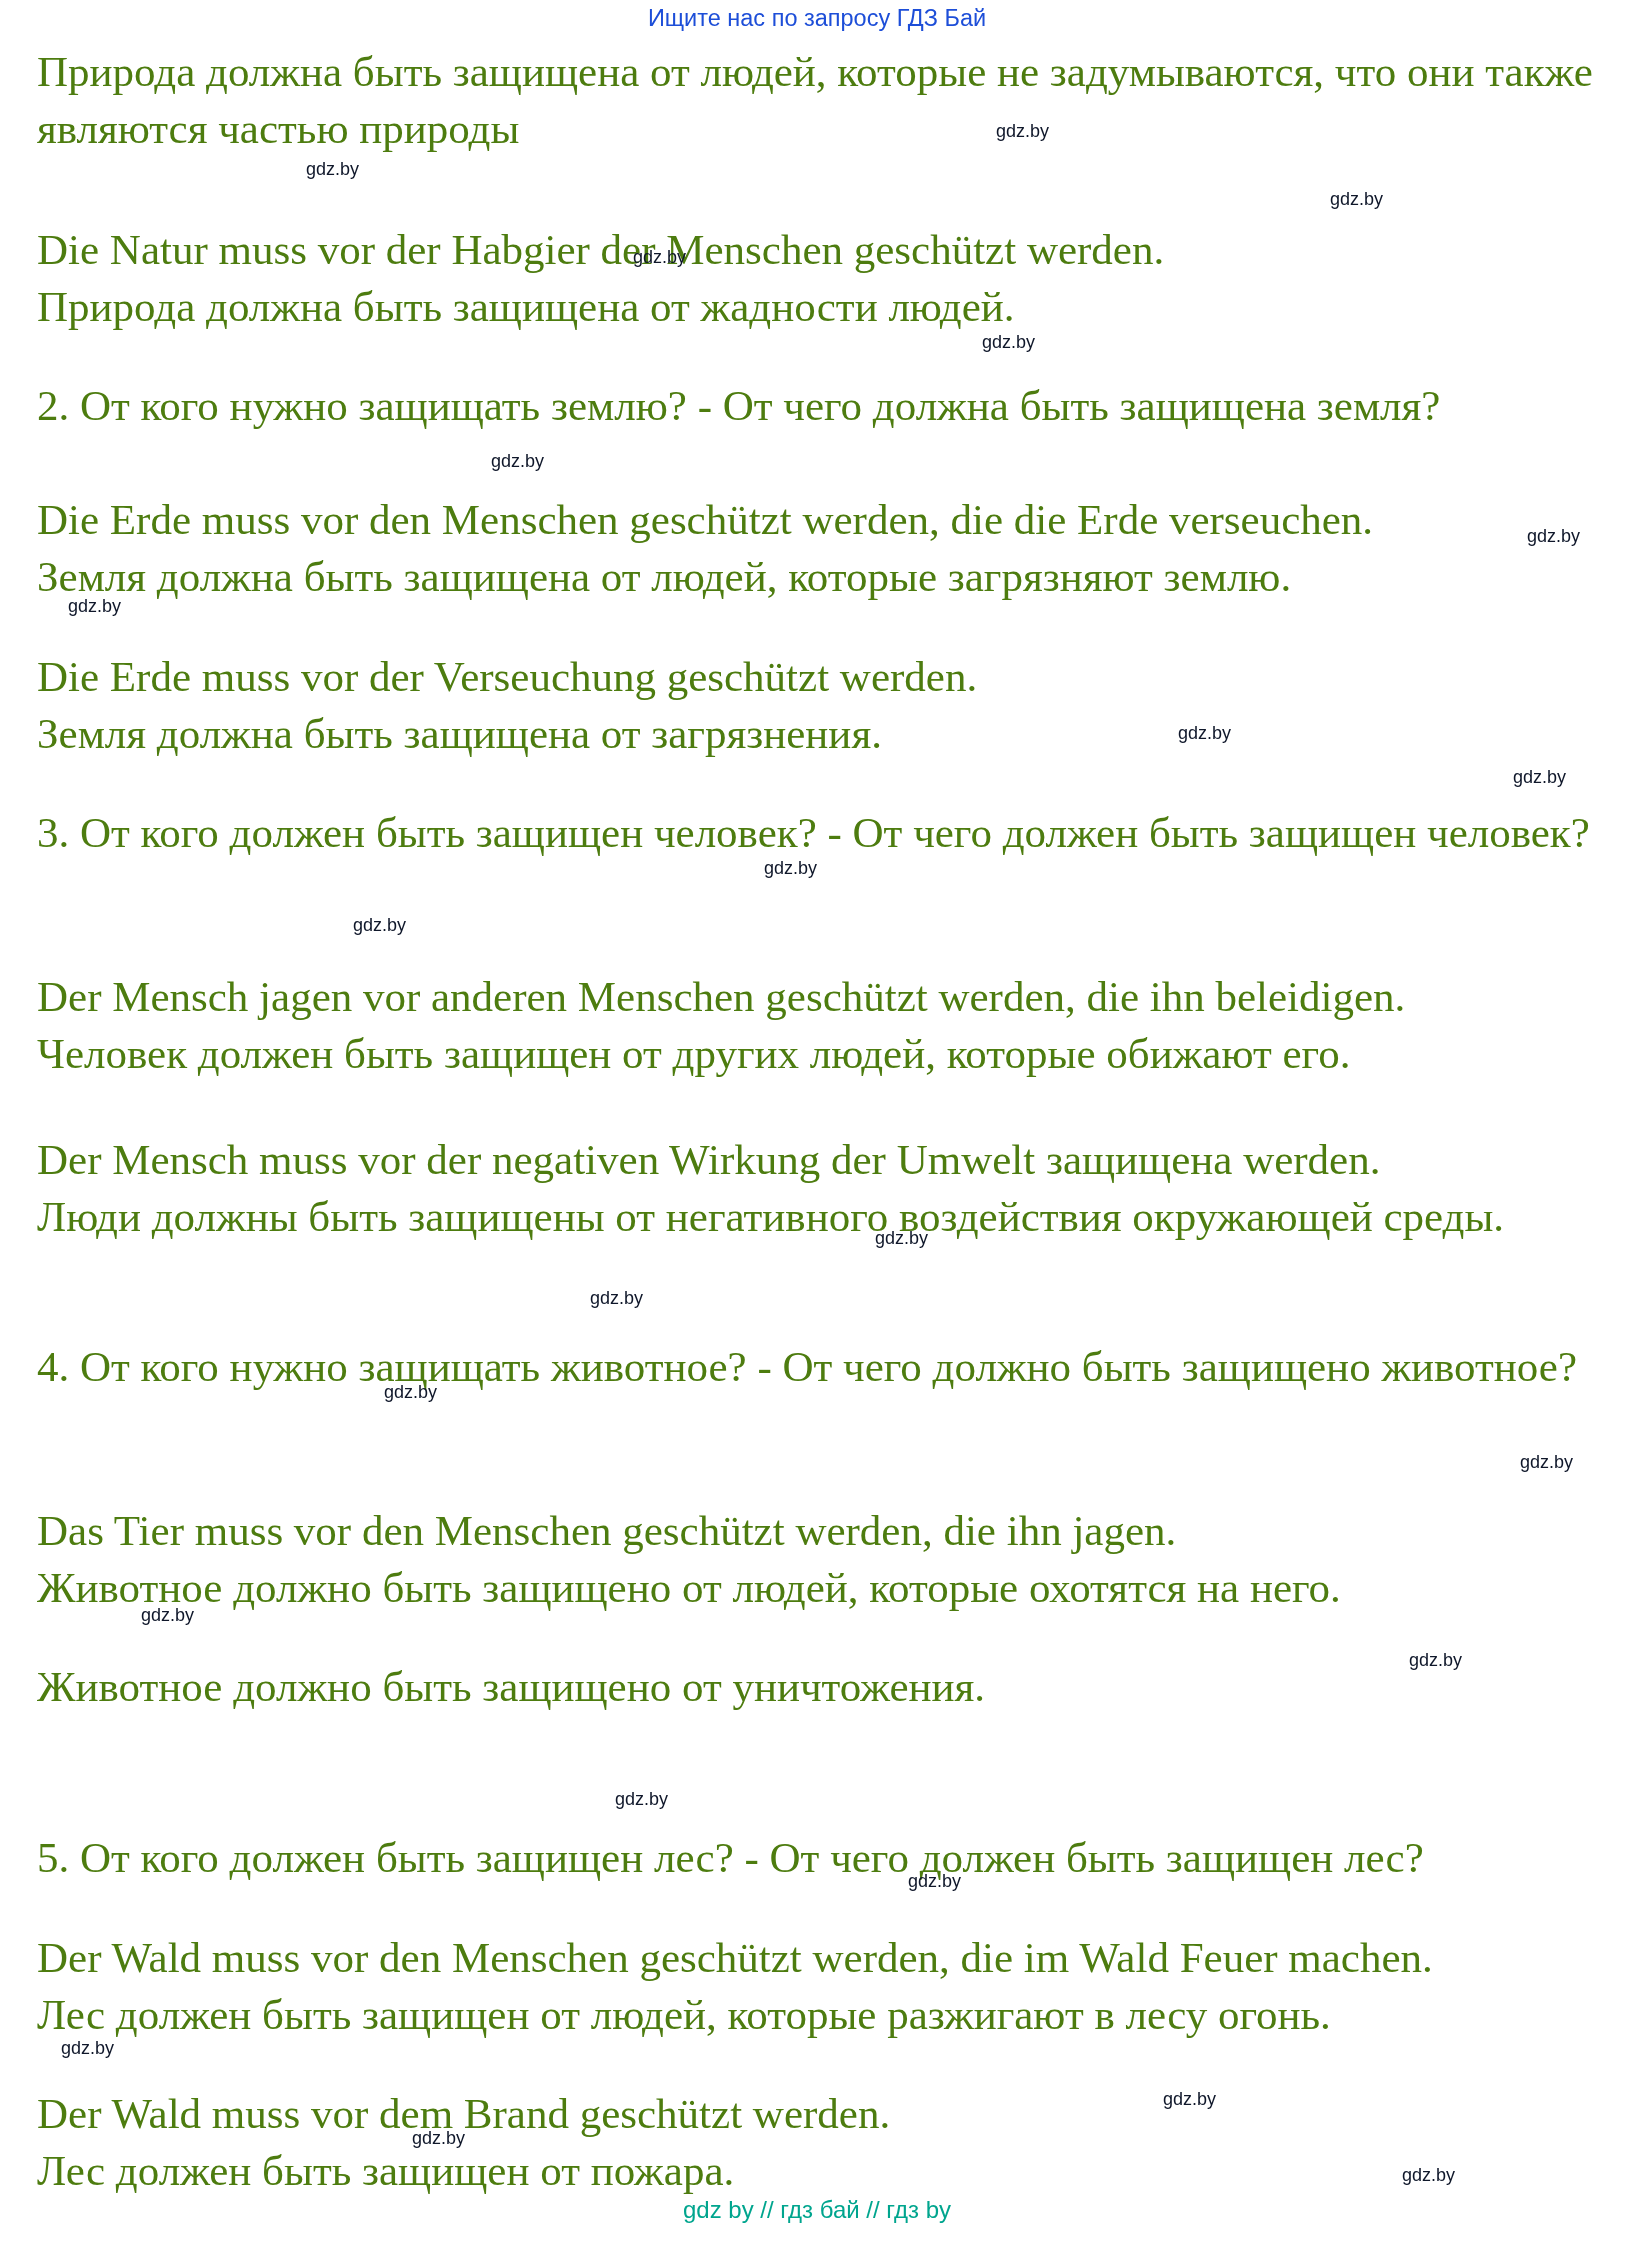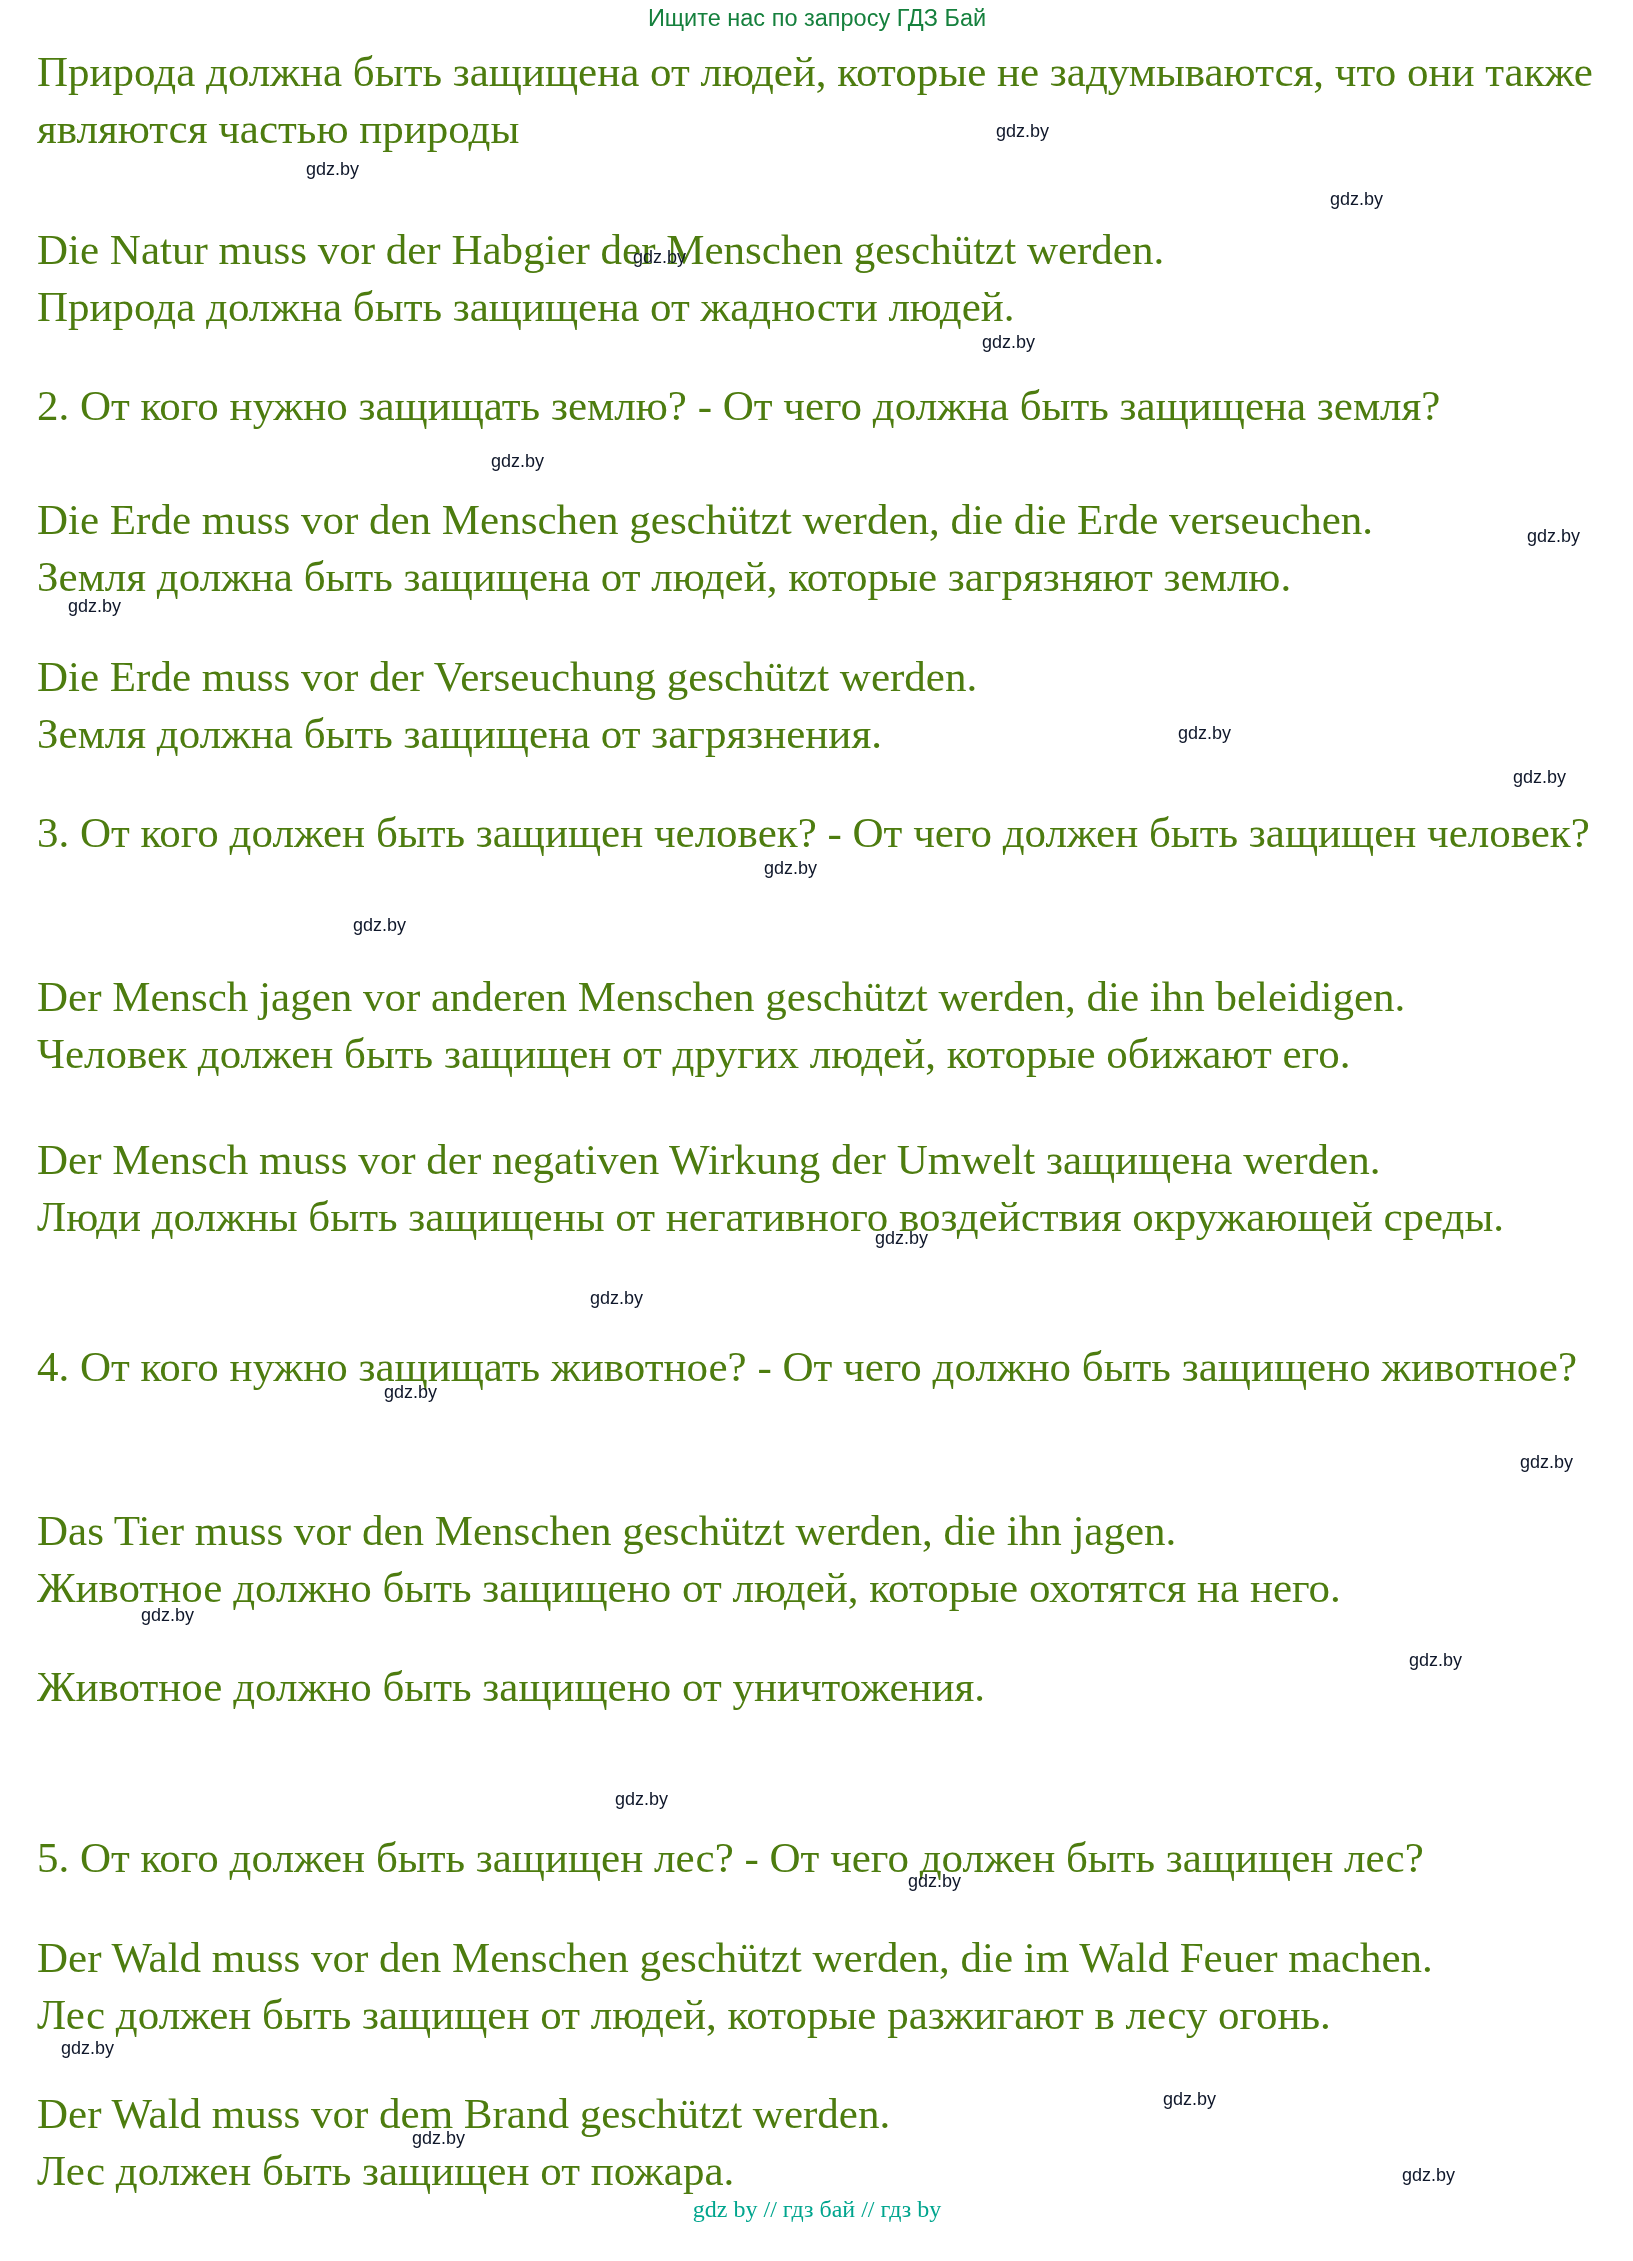--- a/index.html
+++ b/index.html
@@ -16,21 +16,21 @@
     color: #111111;
   }
   .promo {
     position: absolute;
     top: 4.9px;
     left: 0;
     width: 100%;
     text-align: center;
     font-family: "Liberation Sans", sans-serif;
     font-size: 23.5px;
-    color: #15803d;
+    color: #1d4ed8;
   }
   .para {
     position: absolute;
     left: 37px;
     width: 1565px;
     font-size: 43px;
     line-height: 57px;
     color: #4d7c0f;
   }
   .wm {
@@ -39,21 +39,21 @@
     font-size: 18px;
     color: #0f172a;
     white-space: nowrap;
   }
   .footer {
     position: absolute;
     top: 2196px;
     left: 0;
     width: 100%;
     text-align: center;
-    font-family: Liberation Serif, serif;
+    font-family: Liberation Sans, sans-serif;
     font-size: 24px;
     color: #00a58e;
   }
 </style>
 </head>
 <body>
 
 <div class="promo">Ищите нас по запросу ГДЗ Бай</div>
 
 <div class="para" style="top:43px">Природа должна быть защищена от людей, которые не задумываются, что они также являются частью природы</div>

